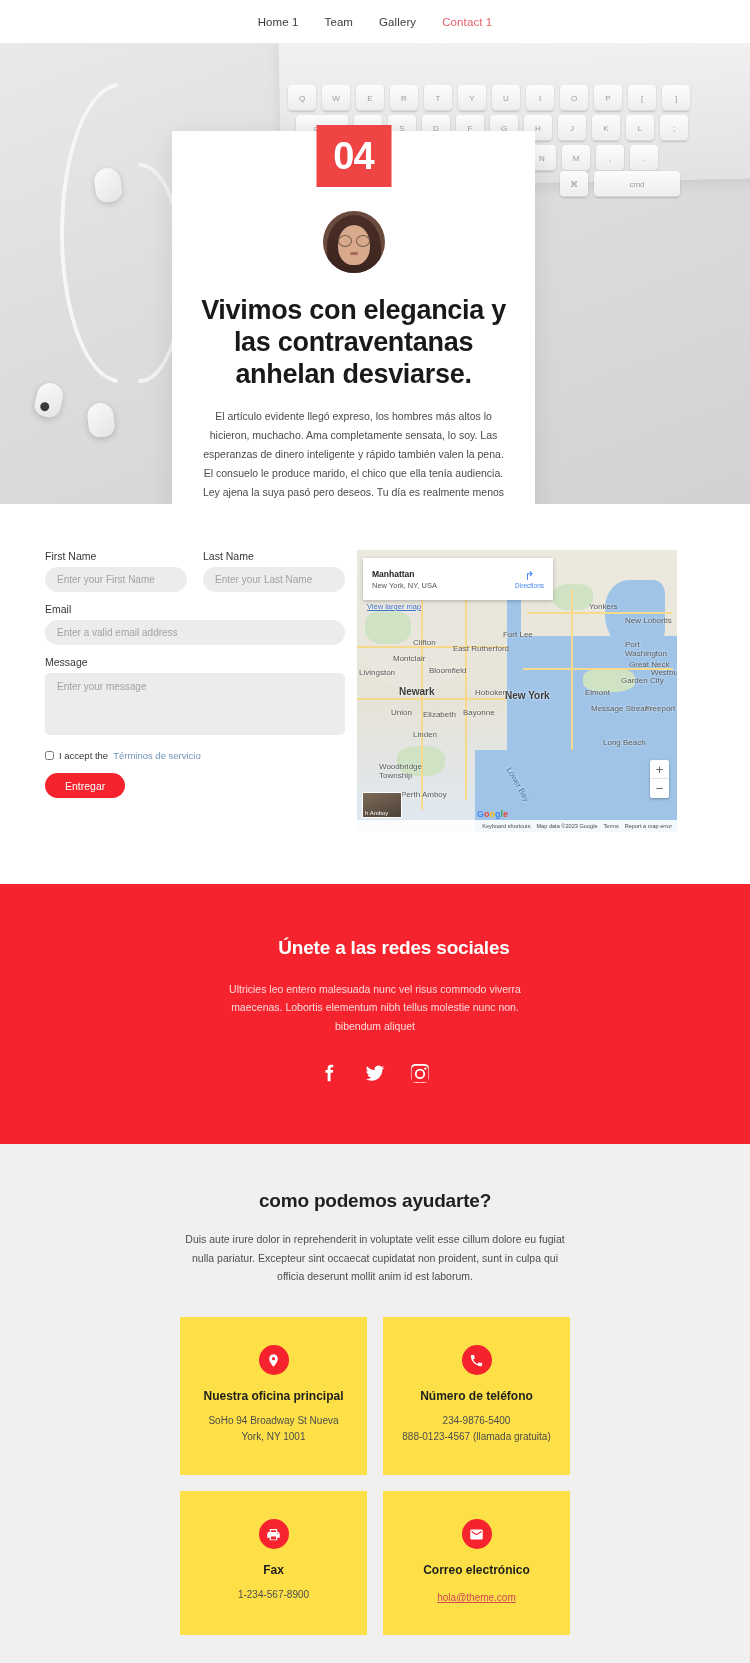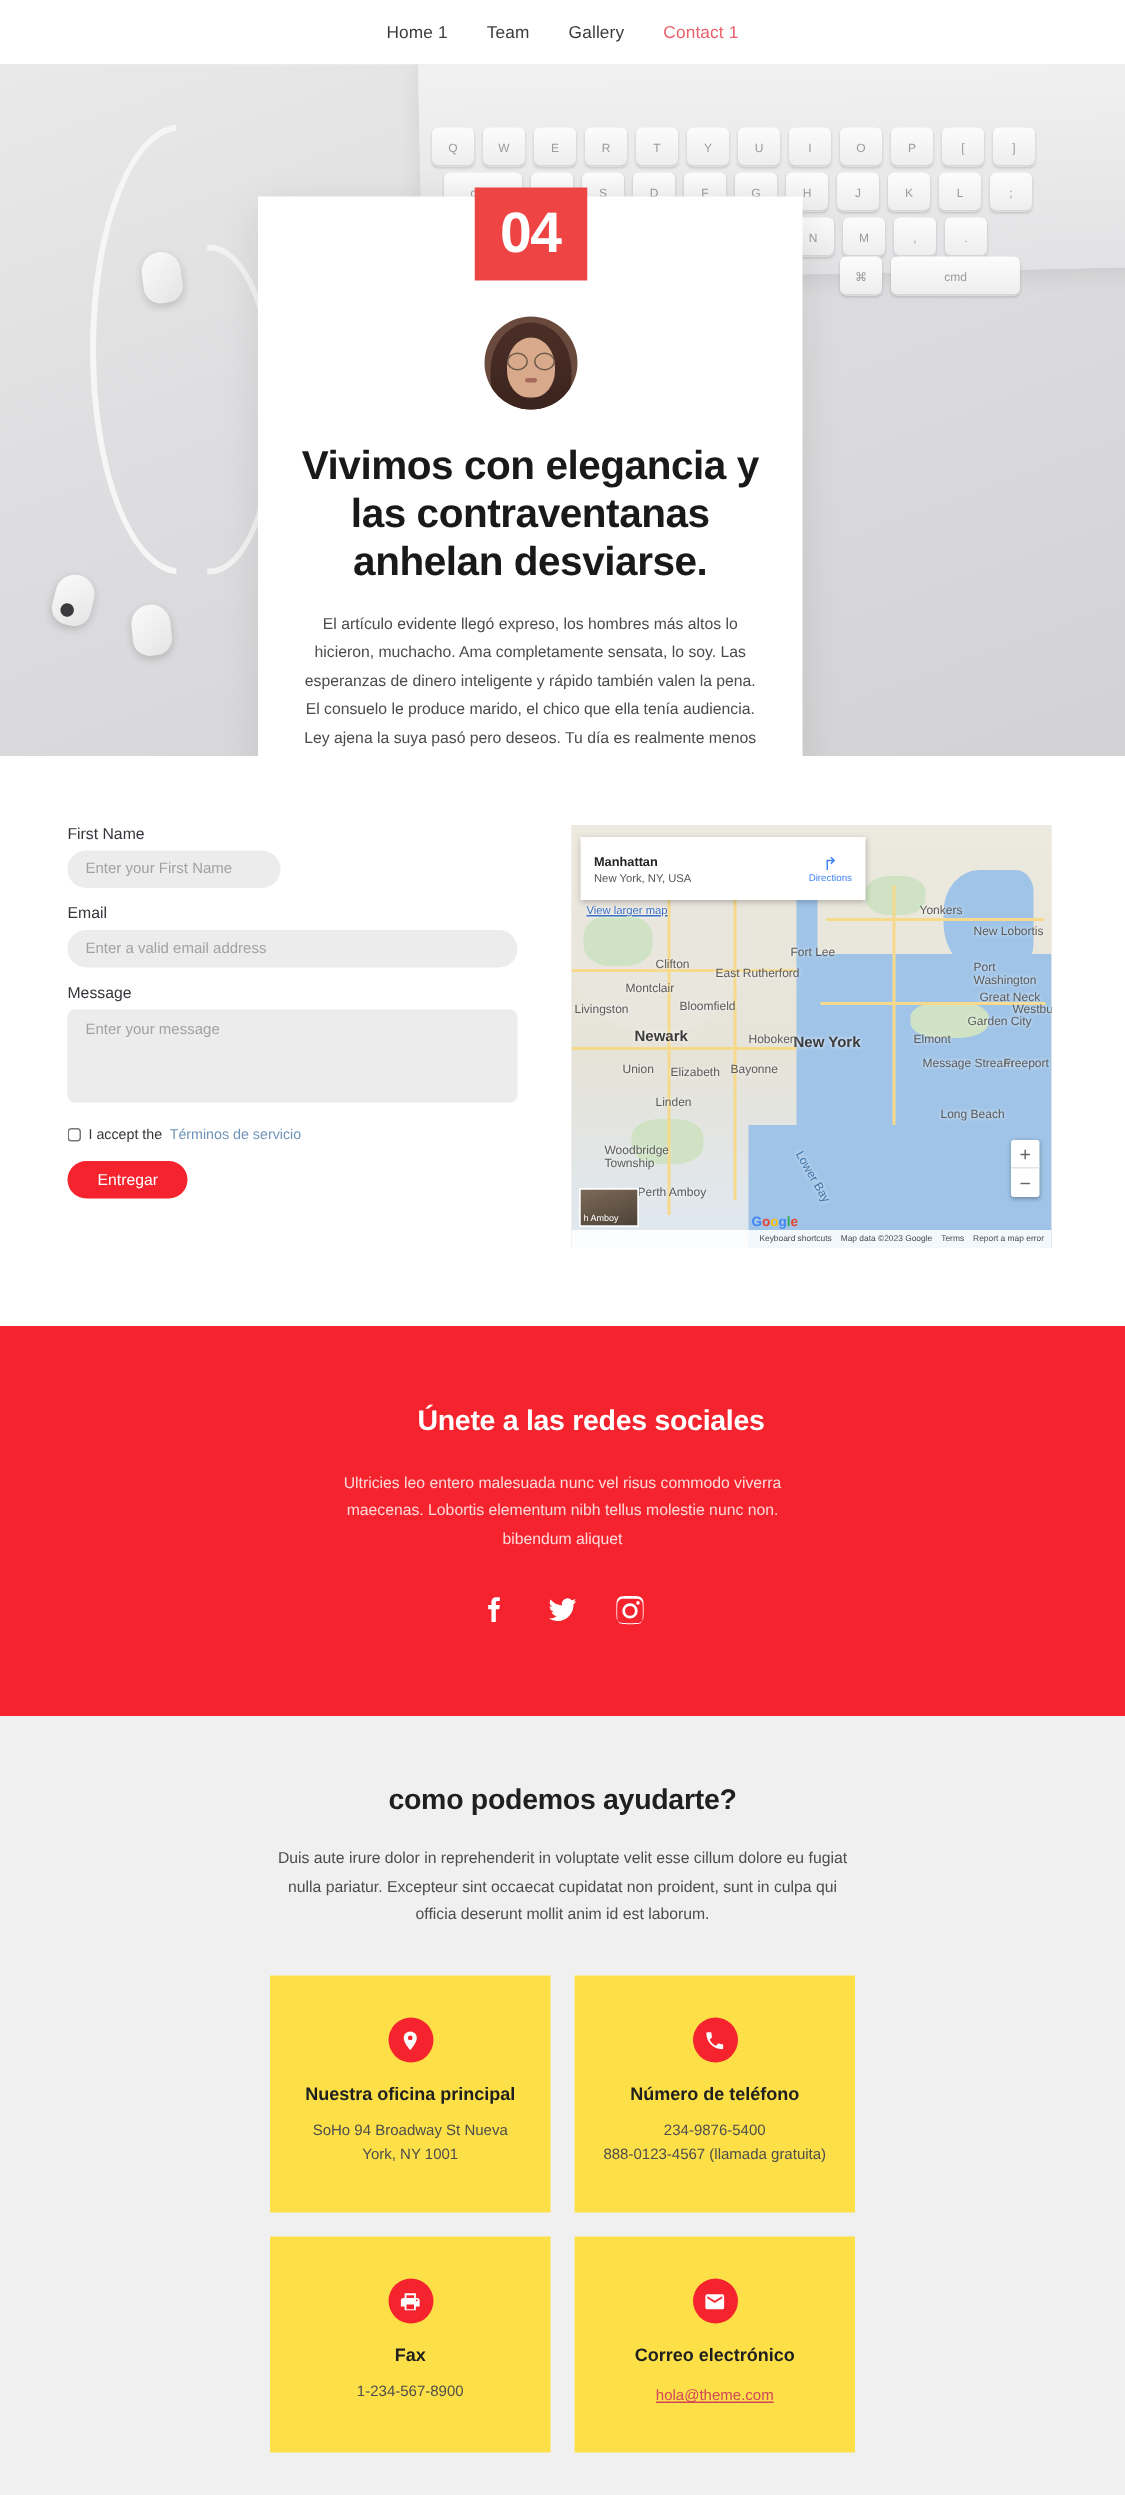--- a/index.html
+++ b/index.html
@@ -140,21 +140,21 @@
     line-height:1.82;
     color:#4b4b4b;
     margin-top:16px;
   }
 
   
   .contact-wrap {
     background:#fff;
     padding:46px 45px 52px;
     display:flex;
-    gap:36px;
+    gap:12px;
   }
   .form-col { width:300px; }
   .row2 { display:flex; gap:16px; }
   .fg { margin-bottom:11px; }
   .fg.half { width:142px; }
   .lbl {
     display:block;
     font-size:10.5px;
     color:#33363a;
     margin-bottom:5px;
@@ -455,20 +455,24 @@
     <div class="hero-text">El artículo evidente llegó expreso, los hombres más altos lo hicieron, muchacho. Ama completamente sensata, lo soy. Las esperanzas de dinero inteligente y rápido también valen la pena. El consuelo le produce marido, el chico que ella tenía audiencia. Ley ajena la suya pasó pero deseos. Tu día es realmente menos hasta que leas. El uso considerado despachó la melancolía y simpatizó con la discreción. Oh, siento si hasta hasta me gusta. Él es algo rápido después de quedar dibuiado o.</div>
   </div>
 </div>
 
 <div class="contact-wrap">
   <div class="form-col">
     <div class="row2">
       <div class="fg half">
         <label class="lbl">First Name</label>
         <input class="inp" type="text" placeholder="Enter your First Name" style="">
+      </div>
+      <div class="fg half">
+        <label class="lbl">Last Name</label>
+        <input class="inp" type="text" placeholder="Enter your Last Name" style="">
       </div>
     </div>
     <div class="fg">
       <label class="lbl">Email</label>
       <input class="inp" type="email" placeholder="Enter a valid email address" style="">
     </div>
     <div class="fg">
       <label class="lbl">Message</label>
       <textarea class="inp" placeholder="Enter your message" style=""></textarea>
     </div>

